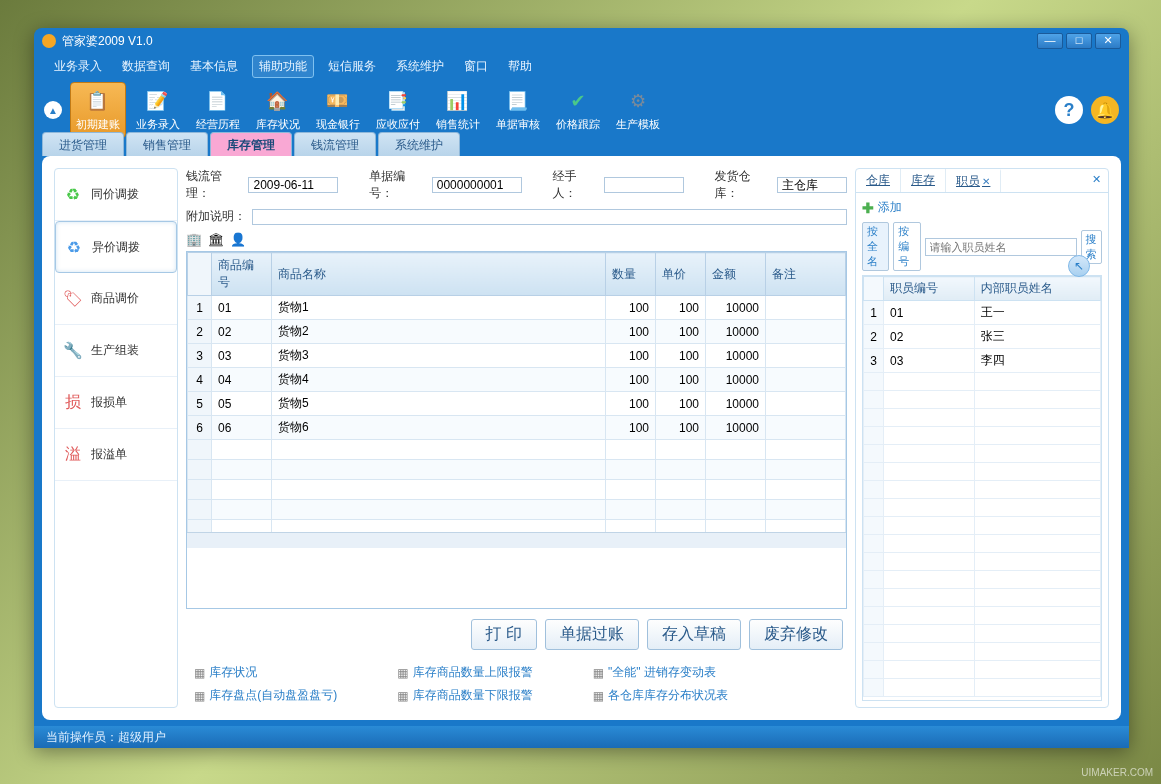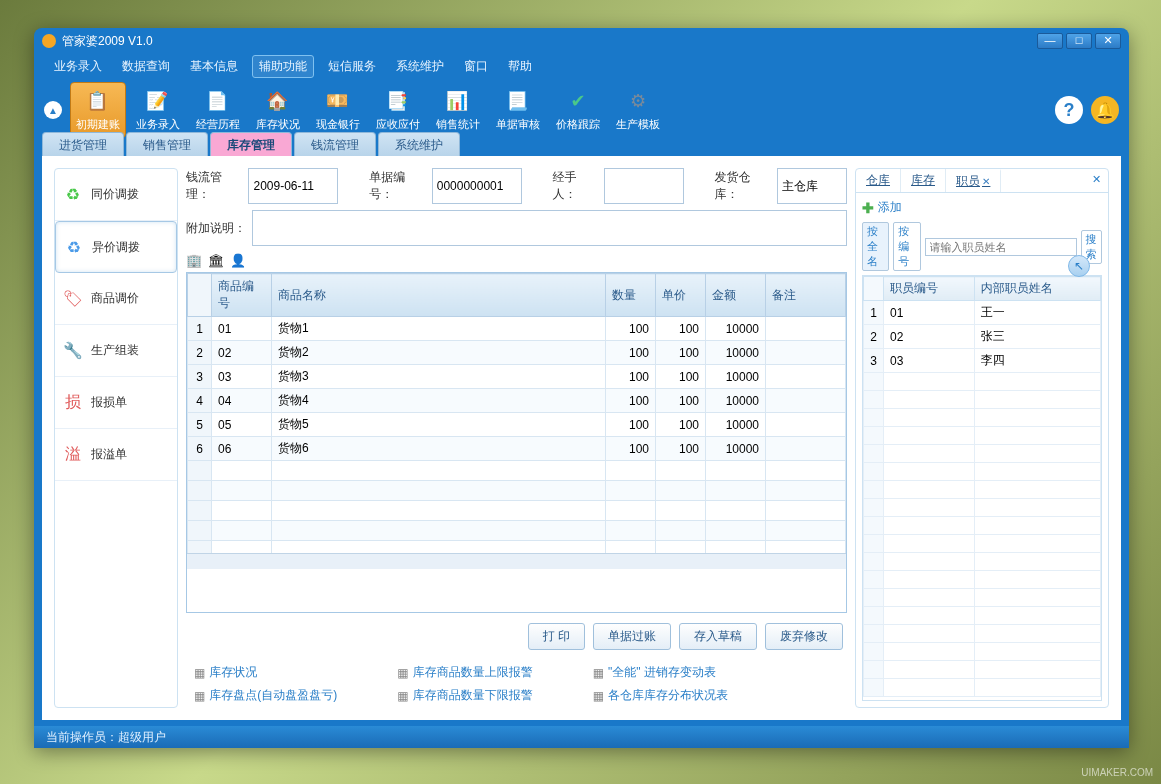--- a/index.html
+++ b/index.html
@@ -16,47 +16,47 @@
 .menubar .menu-item.active { border: 1px solid #7fc1f0; background: rgba(255,255,255,0.1); }
 .toolbar-wrap { display: flex; align-items: center; padding: 4px 10px 8px 10px; }
 .toolbar-toggle { width: 18px; height: 18px; background: #fff; border-radius: 50%; margin-right: 8px; display: flex; align-items: center; justify-content: center; color: #2a7fc8; font-size: 10px; cursor: pointer; }
 .toolbar { display: flex; gap: 4px; flex: 1; }
 .tool-btn { width: 56px; height: 56px; display: flex; flex-direction: column; align-items: center; justify-content: center; gap: 4px; font-size: 11px; color: #fff; cursor: pointer; border-radius: 4px; }
 .tool-btn.active { background: linear-gradient(#f7b955,#e89a2a); border: 1px solid #c17a15; }
 .tool-btn .ticon { width: 28px; height: 24px; display: flex; align-items: center; justify-content: center; font-size: 18px; }
 .toolbar-right { display: flex; gap: 8px; align-items: center; }
 .help-icon { width: 28px; height: 28px; background: #fff; border-radius: 50%; color: #2a7fc8; display: flex; align-items: center; justify-content: center; font-size: 18px; font-weight: bold; cursor: pointer; }
 .notify-icon { width: 28px; height: 28px; background: #f5b623; border-radius: 50%; display: flex; align-items: center; justify-content: center; cursor: pointer; }
-.content-area { position: absolute; top: 128px; left: 8px; right: 8px; bottom: 28px; background: #fff; border-radius: 0; }
+.content-area { position: absolute; top: 128px; left: 8px; right: 8px; bottom: 28px; background: #fff; border-radius: 8px; }
 .main-tabs { position: absolute; top: -24px; left: 0; display: flex; height: 24px; }
 .main-tab { padding: 4px 16px; background: linear-gradient(#d0e4f4,#b8d4ea); border: 1px solid #8fb8da; border-bottom: none; font-size: 12px; color: #2a5a8a; cursor: pointer; margin-right: 2px; border-radius: 4px 4px 0 0; }
 .main-tab.active { background: #f9a8d4; color: #1a4a7a; font-weight: bold; }
 .inner { position: absolute; top: 0; left: 0; right: 0; bottom: 0; padding: 12px; display: flex; gap: 8px; }
 .sidebar { width: 124px; border: 1px solid #cde2f2; border-radius: 4px; background: #fff; }
 .side-item { height: 52px; display: flex; align-items: center; gap: 8px; padding: 0 8px; border-bottom: 1px solid #e8f0f8; font-size: 12px; color: #333; cursor: pointer; }
 .side-item.active { background: #fff; border: 1px solid #a6c8e5; border-radius: 4px; box-shadow: inset 0 0 4px rgba(160,200,230,0.5); }
 .side-item .sicon { width: 20px; height: 20px; display: flex; align-items: center; justify-content: center; font-size: 16px; }
 .main-panel { flex: 1; display: flex; flex-direction: column; }
 .form-row { display: flex; align-items: center; gap: 6px; font-size: 12px; margin-bottom: 6px; }
 .form-row label { color: #333; }
-.form-row input[type=text] { border: 1px solid #b0c8de; height: 36px; padding: 0 4px; font-size: 12px; }
+.form-row input[type=text] { border: 1px solid #b0c8de; height: 16px; padding: 0 4px; font-size: 12px; }
 .mini-icons { display: flex; gap: 6px; align-items: center; margin-bottom: 4px; }
 .mini-icons .mi { width: 16px; height: 16px; cursor: pointer; display: flex; align-items: center; justify-content: center; font-size: 13px; }
 .mini-icons .spacer { flex: 1; }
 .mini-icons .totals { font-size: 12px; color: #333; }
 .grid { flex: 1; border: 1px solid #a6c8e5; overflow: hidden; position: relative; }
 .grid table { width: 100%; border-collapse: collapse; font-size: 12px; }
 .grid th { background: linear-gradient(#e8f2fa,#cde2f2); border: 1px solid #b8d0e6; padding: 4px 6px; text-align: left; color: #2a5a8a; font-weight: normal; height: 22px; }
 .grid td { border: 1px solid #d8e6f2; padding: 3px 6px; height: 20px; }
 .grid .rownum { width: 24px; text-align: center; background: #f0f6fb; }
 .grid tbody tr:nth-child(even) { background: #f7fbfe; }
 .grid-scroll { height: 280px; overflow: auto; }
 .scrollbar-h { height: 16px; background: #e8f0f8; border-top: 1px solid #c0d4e6; }
 .action-btns { display: flex; justify-content: flex-end; gap: 8px; padding: 10px 4px; }
-.btn { background: linear-gradient(#fefefe,#e4eef7); border: 1px solid #a0c0dc; border-radius: 3px; padding: 4px 14px; font-size: 12px; color: #2a5a8a; cursor: pointer; }
+.btn { background: linear-gradient(#fefefe,#e4eef7); border: 1px solid #a0c0dc; border-radius: 3px; padding: 4px 14px; font-size: 16px; color: #2a5a8a; cursor: pointer; }
 .links-row { display: flex; gap: 60px; font-size: 12px; padding: 4px 8px; }
 .links-col { display: flex; flex-direction: column; gap: 6px; }
 .link-item { display: flex; align-items: center; gap: 4px; color: #2a7fc8; cursor: pointer; }
 .link-item .licon { color: #888; }
 .right-panel { width: 254px; border: 1px solid #cde2f2; border-radius: 4px; display: flex; flex-direction: column; position: relative; }
 .right-close { position: absolute; right: 4px; top: 4px; width: 12px; height: 12px; color: #2a7fc8; cursor: pointer; font-size: 11px; }
 .right-tabs { display: flex; border-bottom: 1px solid #cde2f2; height: 24px; }
 .right-tab { padding: 4px 10px; font-size: 12px; color: #2a5a8a; cursor: pointer; border-right: 1px solid #e0ecf5; display: flex; align-items: center; gap: 2px; text-decoration: underline; }
 .right-tab.active { background: #fff; border-top: 2px solid #fff; }
 .right-tab .tclose { font-size: 10px; color: #3a7fc0; }

